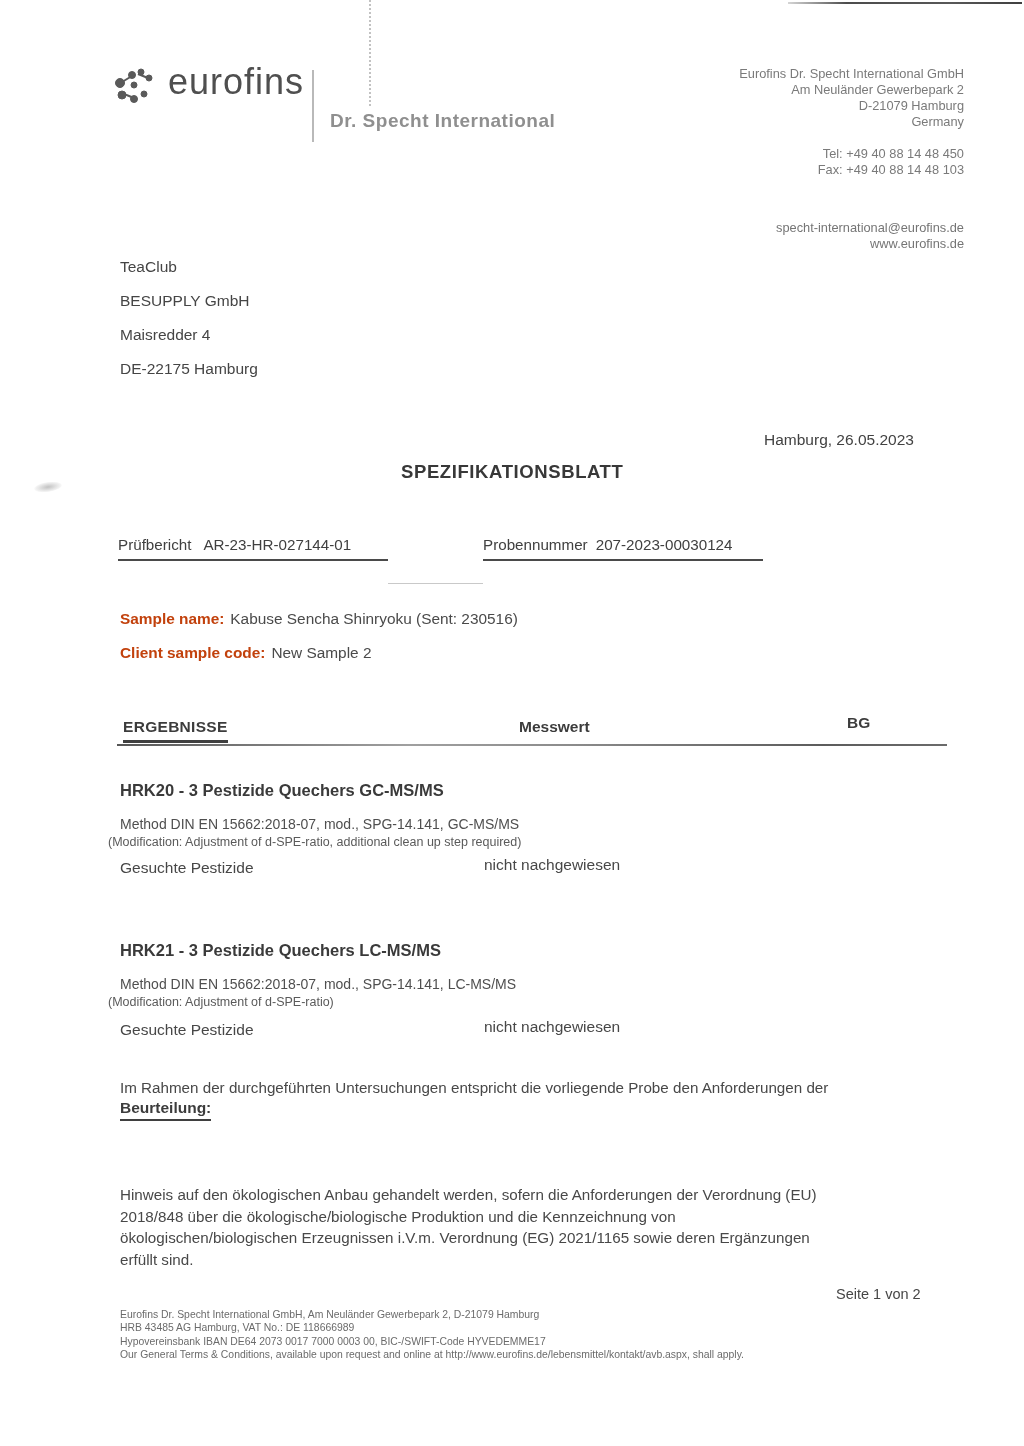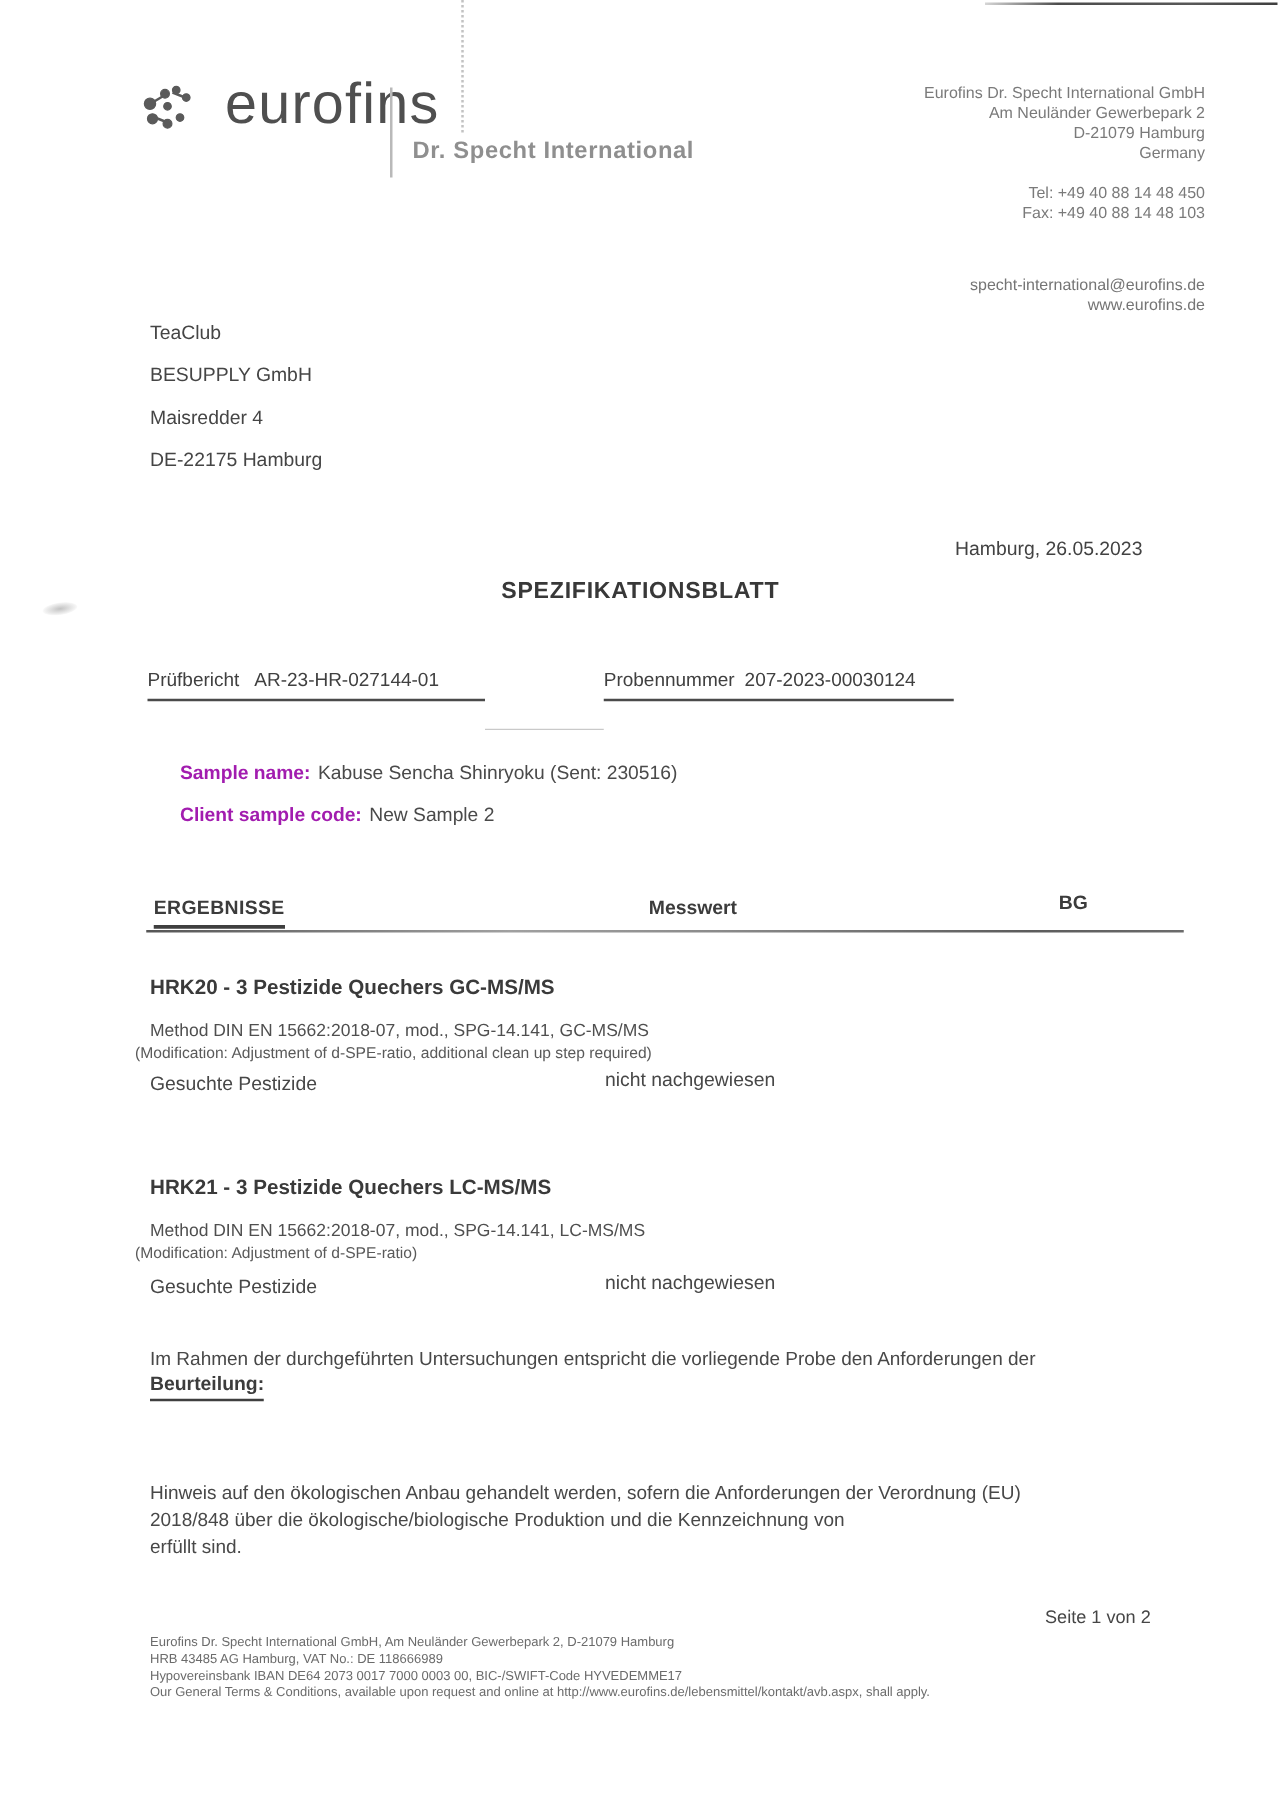--- a/index.html
+++ b/index.html
@@ -17,21 +17,21 @@
   .top-artifact{left:788px;top:2px;width:234px;height:2px;
     background:linear-gradient(to right,rgba(90,90,90,.25),#4c4c4c 25%,#585858 70%,#3f3f3f);}
   .dotted-vline{left:369px;top:0;height:106px;width:0;border-left:2px dotted #b4b4b4;opacity:.8;}
   .smudge{left:34px;top:482px;width:28px;height:10px;border-radius:50%;
     background:radial-gradient(ellipse at center,rgba(120,120,120,.45),rgba(160,160,160,.15) 60%,transparent 75%);
     transform:rotate(-8deg);}
 
   
   .logo-row{left:110px;top:60px;display:flex;align-items:flex-start;}
   .logo-icon{width:50px;height:50px;margin-top:4px;}
-  .logo-word{font-size:46px;font-weight:500;color:#4f4f4f;letter-spacing:1px;margin-left:20px;line-height:44px;}
+  .logo-word{font-size:36px;font-weight:500;color:#4f4f4f;letter-spacing:1px;margin-left:8px;line-height:44px;}
   .logo-divider{left:312px;top:70px;width:0;height:72px;border-left:2px solid #b9b9b9;}
   .logo-sub{left:330px;top:110px;font-size:19px;font-weight:600;color:#8f8f8f;letter-spacing:.5px;}
 
   
   .hdr-right{right:60px;text-align:right;color:#7a7a7a;font-size:12.8px;line-height:16px;}
   .hdr-company{top:66px;}
   .hdr-phone{top:146px;}
   .hdr-mail{top:208px;color:#757575;margin-top:12px;}
 
   
@@ -43,21 +43,21 @@
 
   
   .ref-row{top:536px;font-size:15.2px;color:#404040;}
   .ref-a{left:118px;width:270px;padding-bottom:6px;border-bottom:2px solid #4a4a4a;}
   .ref-connector{left:388px;top:583px;width:95px;height:1px;background:#c9c9c9;}
   .ref-b{left:483px;width:280px;padding-bottom:6px;border-bottom:2px solid #4a4a4a;}
   .ref-label{margin-right:12px;}
 
   
   .sample-row{left:120px;font-size:15.4px;color:#4a4a4a;}
-  .sample-row b{color:#a21caf;margin-right:6px;margin-left:24px;}
+  .sample-row b{color:#c2410c;margin-right:6px;}
 
   
   .th-col1{left:123px;top:718px;font-size:15.5px;font-weight:700;color:#3c3c3c;
     border-bottom:3px solid #3f3f3f;padding-bottom:4px;letter-spacing:.3px;}
   .th-col2{left:519px;top:718px;font-size:15.5px;font-weight:700;color:#3c3c3c;}
   .th-col3{left:847px;top:714px;font-size:15.5px;font-weight:700;color:#3c3c3c;}
   .th-rule{left:117px;top:744px;width:830px;height:2px;
     background:linear-gradient(to right,#565656,#a0a0a0 35%,#8b8b8b 55%,#5c5c5c 85%,#6b6b6b);}
 
   
@@ -166,20 +166,21 @@
   <div class="abs sec-analyte" style="top:1021px">Gesuchte Pestizide</div>
   <div class="abs sec-result" style="top:1018px">nicht nachgewiesen</div>
 
   <div class="abs assess-heading">Beurteilung:</div>
   <div class="abs assess-par p1">
     <div>Im Rahmen der durchgeführten Untersuchungen entspricht die vorliegende Probe den Anforderungen der</div>
   </div>
   <div class="abs assess-par p2">
     <div>Hinweis auf den ökologischen Anbau gehandelt werden, sofern die Anforderungen der Verordnung (EU)</div>
     <div>2018/848 über die ökologische/biologische Produktion und die Kennzeichnung von</div>
+    <div>ökologischen/biologischen Erzeugnissen i.V.m. Verordnung (EG) 2021/1165 sowie deren Ergänzungen</div>
     <div>erfüllt sind.</div>
   </div>
 
   <div class="abs page-number">Seite 1 von 2</div>
 
   <div class="abs footer">
     <div>Eurofins Dr. Specht International GmbH, Am Neuländer Gewerbepark 2, D-21079 Hamburg</div>
     <div>HRB 43485 AG Hamburg, VAT No.: DE 118666989</div>
     <div>Hypovereinsbank IBAN DE64 2073 0017 7000 0003 00, BIC-/SWIFT-Code HYVEDEMME17</div>
     <div>Our General Terms &amp; Conditions, available upon request and online at http://www.eurofins.de/lebensmittel/kontakt/avb.aspx, shall apply.</div>

